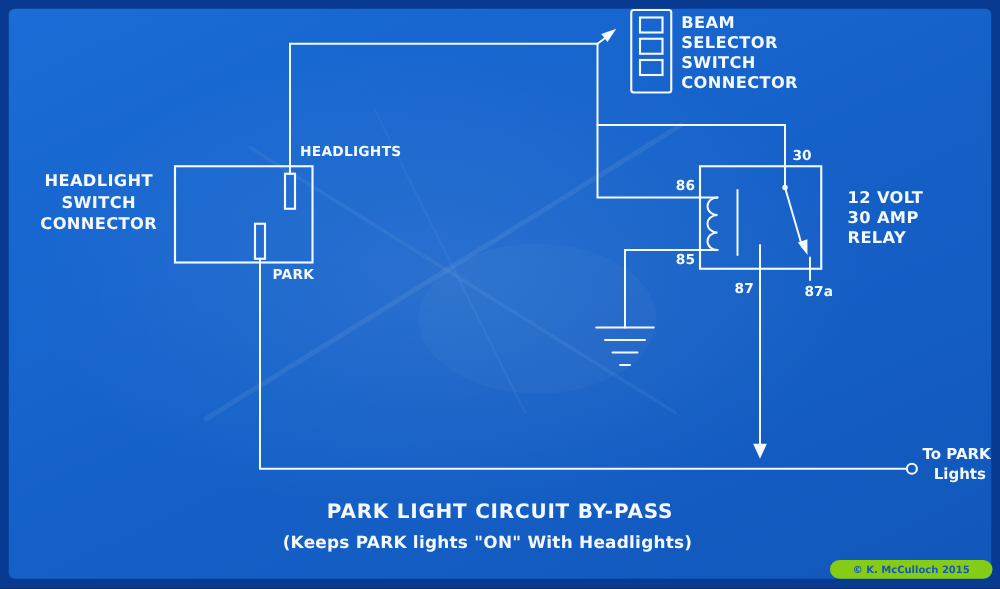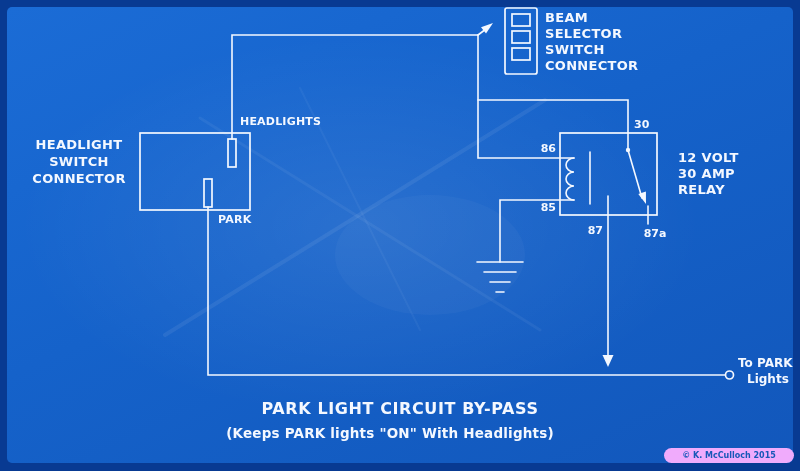--- a/index.html
+++ b/index.html
@@ -25,21 +25,21 @@
   .term{font-size:11px;}
   .title{font-size:16px;letter-spacing:.6px;}
   .subtitle{font-size:13.5px;letter-spacing:.2px;}
   .topark{font-size:12px;}
   .wire{stroke:#f4f8ff;stroke-width:1.6;fill:none;stroke-linecap:round;}
   .box{stroke:#f4f8ff;stroke-width:1.7;fill:none;}
   .arrow{fill:#f4f8ff;stroke:none;}
   .streak{stroke:#ffffff;fill:none;stroke-linecap:round;}
   .credit{
     position:absolute;left:664px;top:448px;width:130px;height:15px;
-    background:#f0abfc;border-radius:8px;
+    background:#84cc16;border-radius:8px;
     display:flex;align-items:center;justify-content:center;
     font-size:8px;font-weight:bold;color:#1658b8;
   }
 </style>
 </head>
 <body>
 
 <div class="stage">
   <div class="field"></div>
   <div class="sheen"></div>

